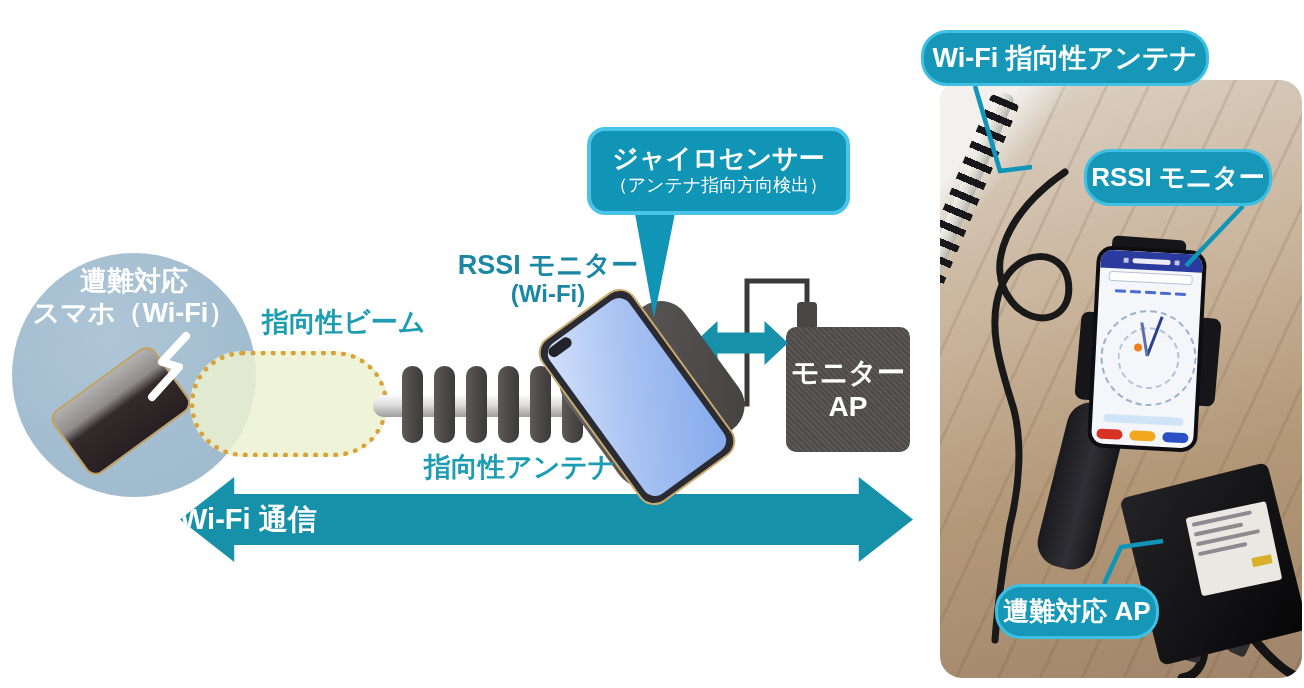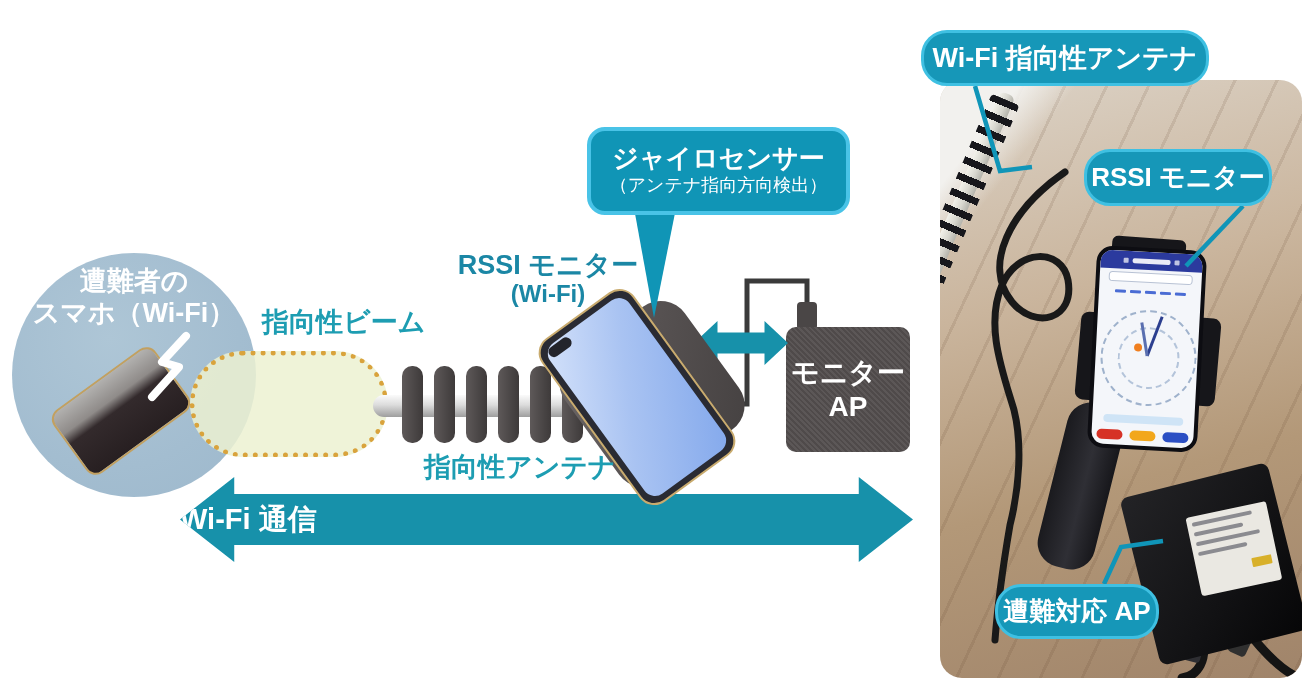--- a/index.html
+++ b/index.html
@@ -194,21 +194,21 @@
   .lbl-ap{left:995px;top:584px;width:164px;height:55px;font-size:26px;}
   .conn-svg{left:0;top:0;z-index:8;}
 </style>
 </head>
 <body>
 
 <div class="stage">
 
   <div class="abs victim-circle"></div>
   <div class="abs victim-text">
-    <div>遭難者の</div>
+    <div>遭難対応</div>
     <div>スマホ（Wi-Fi）</div>
   </div>
   <div class="abs victim-phone"></div>
   <svg class="abs bolt-svg" width="1304" height="688">
     <polyline points="186,336 162,362 179,367 152,397" fill="none" stroke="#ffffff" stroke-width="8" stroke-linecap="round" stroke-linejoin="round"></polyline>
   </svg>
 
   <div class="abs beam"></div>
   <div class="abs beam-label">指向性ビーム</div>
 

